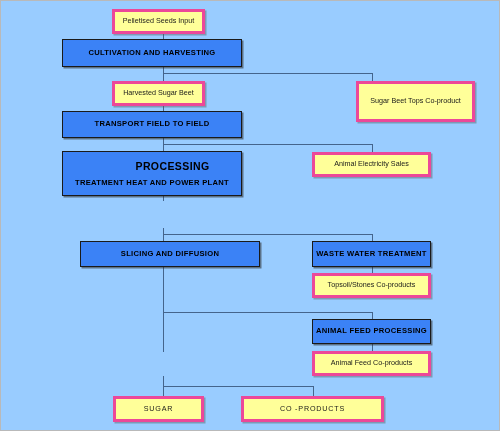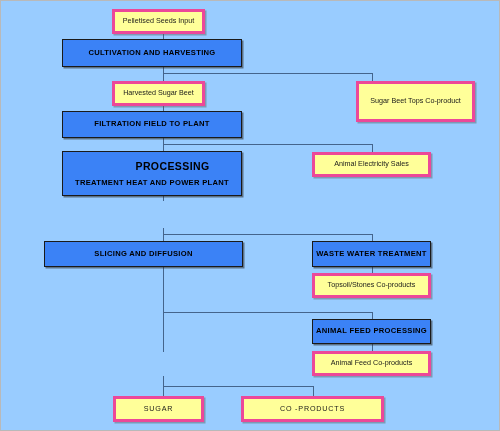--- a/index.html
+++ b/index.html
@@ -123,34 +123,34 @@
 
   <div class="node product" style="left:311px; top:80px; width:119px; height:41px;margin-left:44px;">
     <span class="single">Sugar Beet Tops Co-product</span>
   </div>
 
   <div class="node product" style="left:111px; top:80px; width:93px; height:25px;">
     <span class="single">Harvested Sugar Beet</span>
   </div>
 
   <div class="node process" style="left:61px; top:110px; width:180px; height:27px;">
-    <span class="single">FILTRATION FIELD TO PLANT</span>
+    <span class="single">TRANSPORT FIELD TO FIELD</span>
   </div>
 
   <div class="node process" style="left:61px; top:150px; width:180px; height:45px;">
     <span class="title-lg">PROCESSING</span>
     <span class="title-sm">TREATMENT HEAT AND POWER PLANT</span>
   </div>
 
   <div class="node product" style="left:311px; top:151px; width:119px; height:25px;">
     <span class="single">Animal Electricity Sales</span>
   </div>
 
 
-  <div class="node process" style="left:43px; top:240px; width:199px; height:26px;">
+  <div class="node process" style="left:79px; top:240px; width:180px; height:26px;">
     <span class="single">SLICING AND DIFFUSION</span>
   </div>
 
   <div class="node process" style="left:311px; top:240px; width:119px; height:26px;">
     <span class="single">WASTE WATER TREATMENT</span>
   </div>
 
   <div class="node product" style="left:311px; top:272px; width:119px; height:25px;">
     <span class="single">Topsoil/Stones Co-products</span>
   </div>

